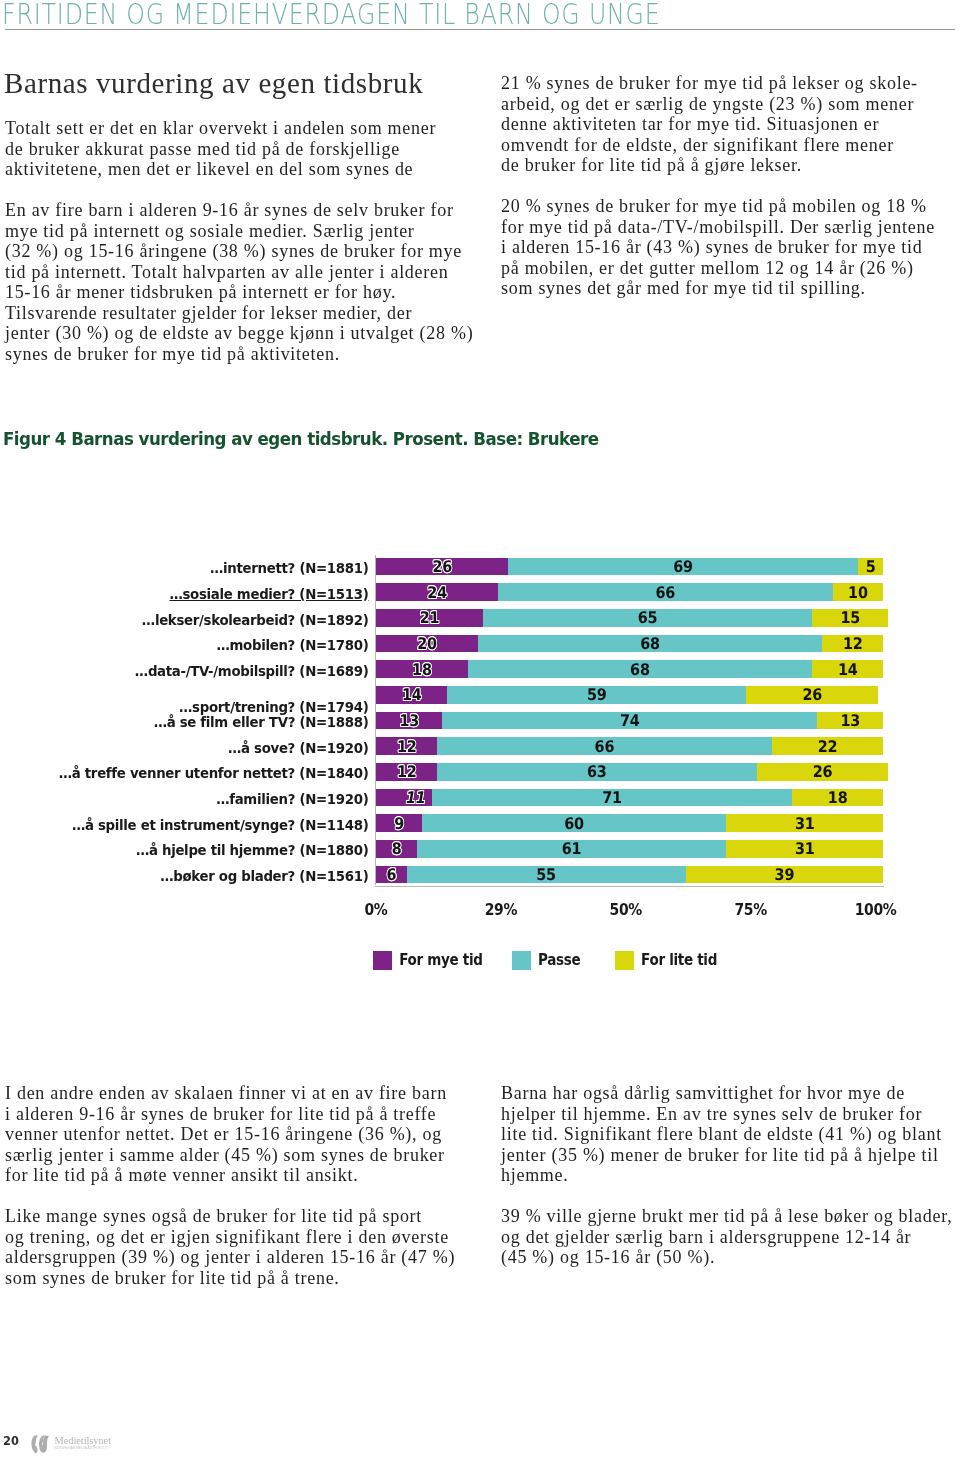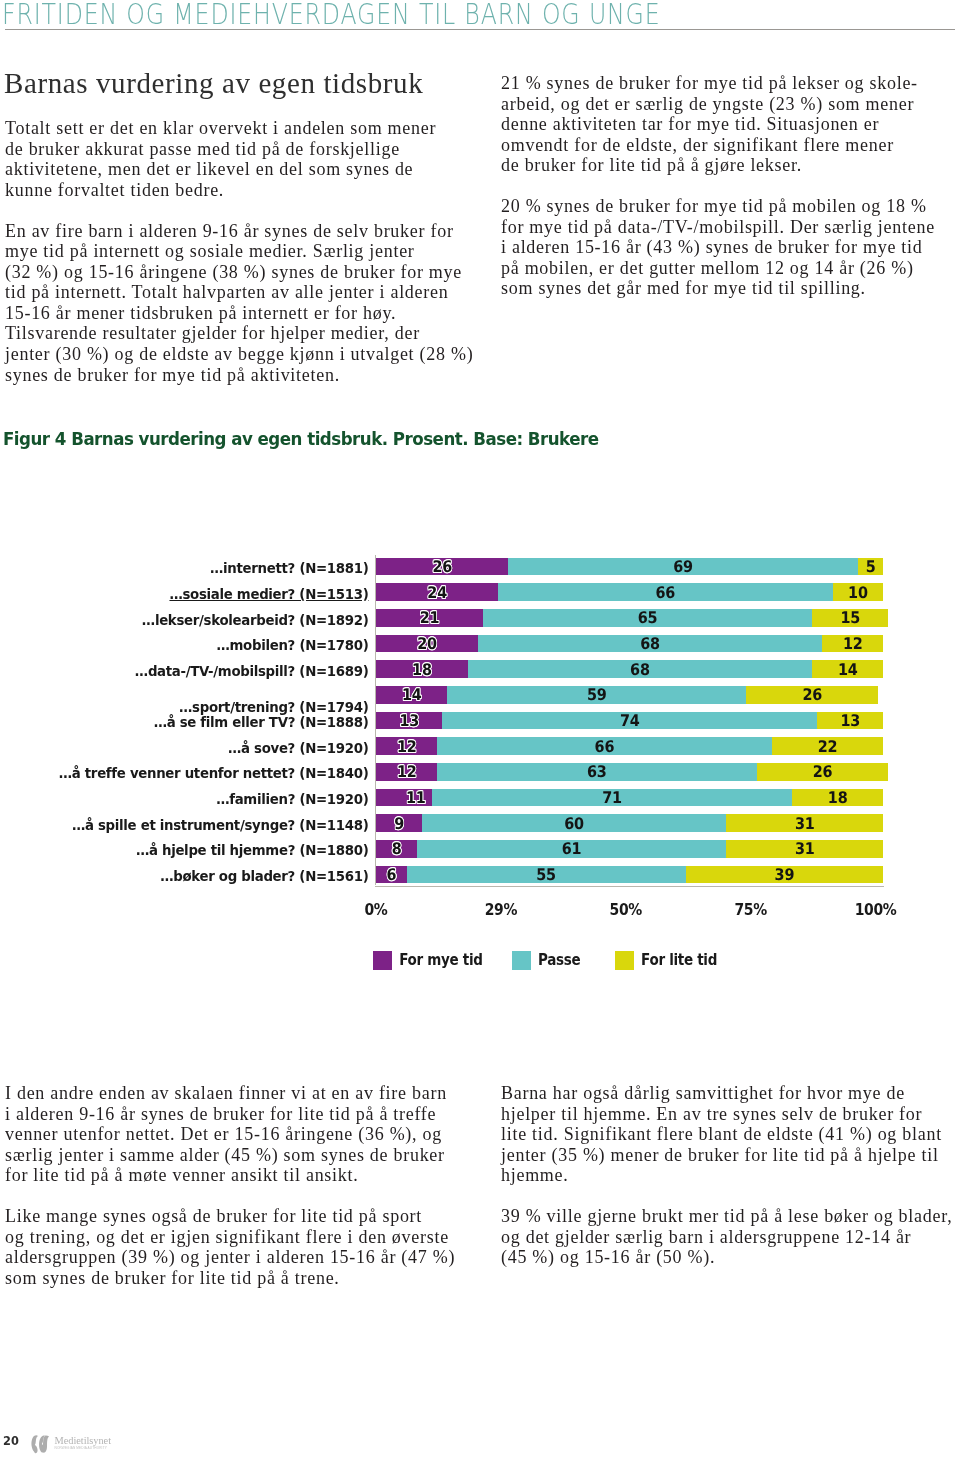--- a/index.html
+++ b/index.html
@@ -56,29 +56,28 @@
   <div class="rhead">FRITIDEN OG MEDIEHVERDAGEN TIL BARN OG UNGE</div>
   <div class="rule"></div>
 
   <h1 class="ptitle">Barnas vurdering av egen tidsbruk</h1>
 
   <div class="col" id="col-left-top" style="left:5px;top:118px;width:470px">
       <p>
         <span class="tl">Totalt sett er det en klar overvekt i andelen som mener</span>
         <span class="tl">de bruker akkurat passe med tid på de forskjellige</span>
         <span class="tl">aktivitetene, men det er likevel en del som synes de</span>
-        <span class="tl">kunne forvaltet tiden bedre.</span>
       </p>
       <p>
         <span class="tl">En av fire barn i alderen 9-16 år synes de selv bruker for</span>
         <span class="tl">mye tid på internett og sosiale medier. Særlig jenter</span>
         <span class="tl">(32 %) og 15-16 åringene (38 %) synes de bruker for mye</span>
         <span class="tl">tid på internett. Totalt halvparten av alle jenter i alderen</span>
         <span class="tl">15-16 år mener tidsbruken på internett er for høy.</span>
-        <span class="tl">Tilsvarende resultater gjelder for hjelper medier, der</span>
+        <span class="tl">Tilsvarende resultater gjelder for lekser medier, der</span>
         <span class="tl">jenter (30 %) og de eldste av begge kjønn i utvalget (28 %)</span>
         <span class="tl">synes de bruker for mye tid på aktiviteten.</span>
       </p>
     </div>
   <div class="col" id="col-right-top" style="left:501px;top:73px;width:470px">
       <p>
         <span class="tl">21 % synes de bruker for mye tid på lekser og skole-</span>
         <span class="tl">arbeid, og det er særlig de yngste (23 %) som mener</span>
         <span class="tl">denne aktiviteten tar for mye tid. Situasjonen er</span>
         <span class="tl">omvendt for de eldste, der signifikant flere mener</span>
@@ -145,21 +144,21 @@
         <div class="seg" style="left: 395.46px; width: 111.54px; height: 17.7px; background: rgb(217, 215, 12);">22</div>
       </div>
       <div class="catlabel" style="top: 217.4px;">…å treffe venner utenfor nettet? (N=1840)</div>
       <div class="barrow" style="top: 214.9px; height: 17.7px; width: 512.07px;">
         <div class="seg halo" style="left: 0px; width: 60.84px; height: 17.7px; background: rgb(125, 34, 135);">12</div>
         <div class="seg" style="left: 60.84px; width: 319.41px; height: 17.7px; background: rgb(102, 197, 198);">63</div>
         <div class="seg" style="left: 380.25px; width: 131.82px; height: 17.7px; background: rgb(217, 215, 12);">26</div>
       </div>
       <div class="catlabel" style="top: 243.05px;">…familien? (N=1920)</div>
       <div class="barrow" style="top: 240.55px; height: 17.7px; width: 507px;">
-        <div class="seg halo" style="left: 0px; width: 79px; height: 17.7px; background: rgb(125, 34, 135);">11</div>
+        <div class="seg halo" style="left: 0px; width: 79px; height: 17.7px; background: rgb(125, 34, 135); font-style: italic;">11</div>
         <div class="seg" style="left: 55.77px; width: 359.97px; height: 17.7px; background: rgb(102, 197, 198);">71</div>
         <div class="seg" style="left: 415.74px; width: 91.26px; height: 17.7px; background: rgb(217, 215, 12);">18</div>
       </div>
       <div class="catlabel" style="top: 268.7px;">…å spille et instrument/synge? (N=1148)</div>
       <div class="barrow" style="top: 266.2px; height: 17.7px; width: 507px;">
         <div class="seg halo" style="left: 0px; width: 45.63px; height: 17.7px; background: rgb(125, 34, 135);">9</div>
         <div class="seg" style="left: 45.63px; width: 304.2px; height: 17.7px; background: rgb(102, 197, 198);">60</div>
         <div class="seg" style="left: 349.83px; width: 157.17px; height: 17.7px; background: rgb(217, 215, 12);">31</div>
       </div>
       <div class="catlabel" style="top: 294.35px;">…å hjelpe til hjemme? (N=1880)</div>

